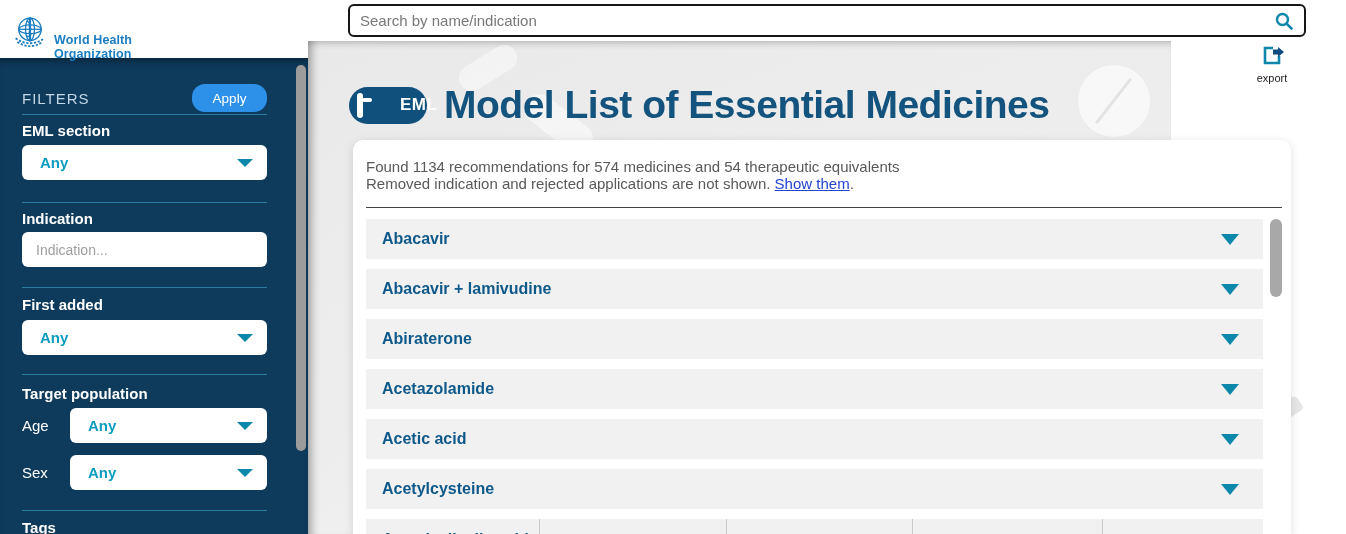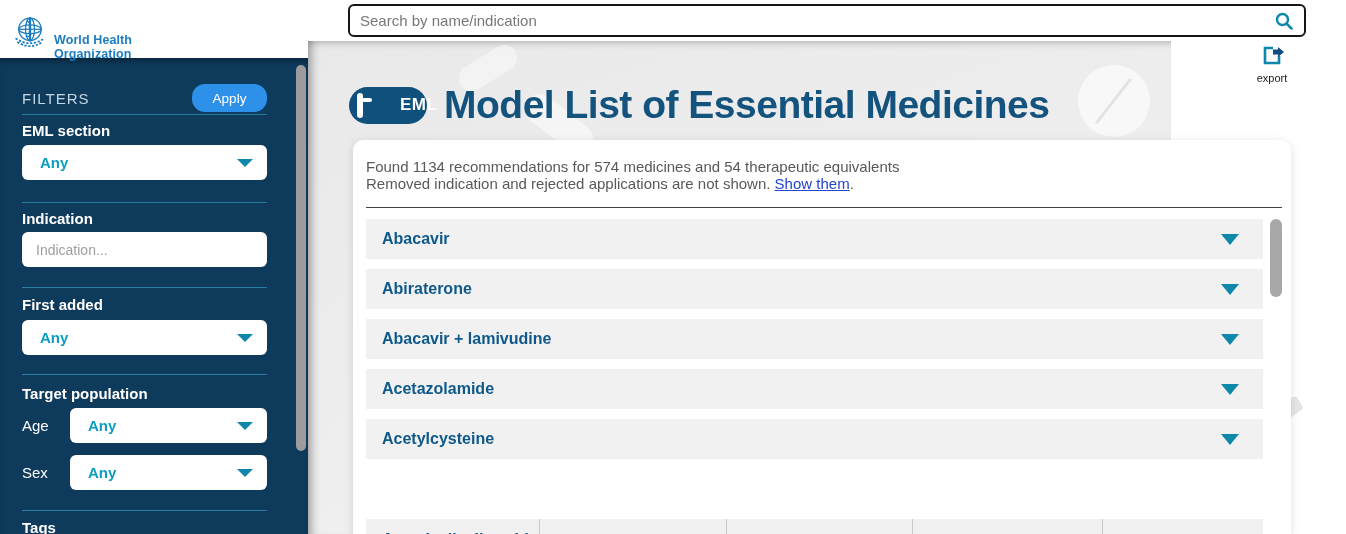--- a/index.html
+++ b/index.html
@@ -199,34 +199,38 @@
       <div class="card-divider"></div>
 
       <div class="med-list">
 
           <div class="med-row">
             <span class="med-name">Abacavir</span>
             <span class="med-caret"></span>
           </div>
 
           <div class="med-row">
+            <span class="med-name">Abacavir + lamivudine</span>
+            <span class="med-caret"></span>
+          </div>
+
+          <div class="med-row">
             <span class="med-name">Abiraterone</span>
             <span class="med-caret"></span>
           </div>
 
           <div class="med-row">
-            <span class="med-name">Abacavir + lamivudine</span>
-            <span class="med-caret"></span>
-          </div>
-
-          <div class="med-row">
             <span class="med-name">Acetazolamide</span>
             <span class="med-caret"></span>
           </div>
 
+          <div class="med-row">
+            <span class="med-name">Acetic acid</span>
+            <span class="med-caret"></span>
+          </div>
 
           <div class="med-row">
             <span class="med-name">Acetylcysteine</span>
             <span class="med-caret"></span>
           </div>
         </div>
 
       <div class="med-row-partial" style="position:absolute; left:13px; top:379px; width:897px;">
         <span class="med-name">Acetylsalicylic acid</span>
         <div class="vline" style="left:173px"></div>

